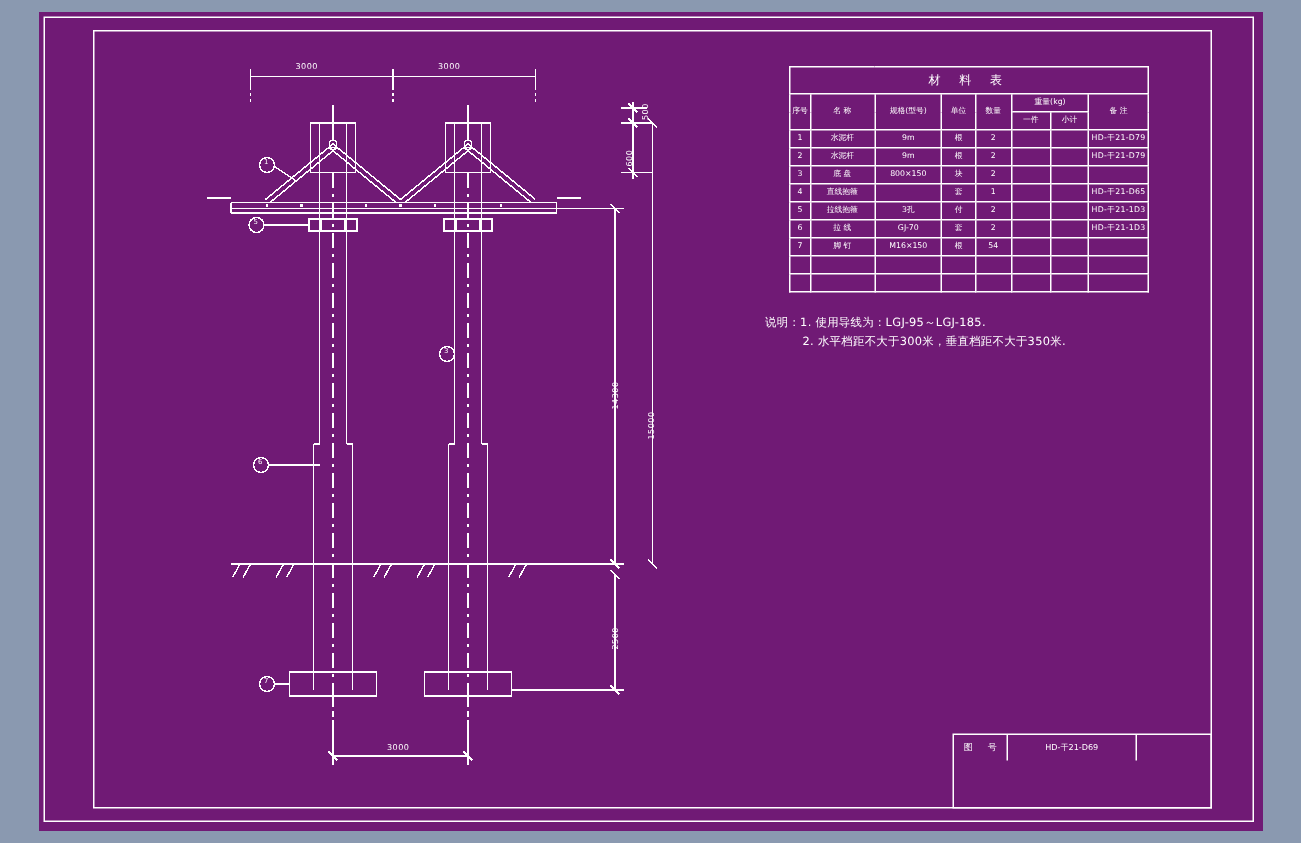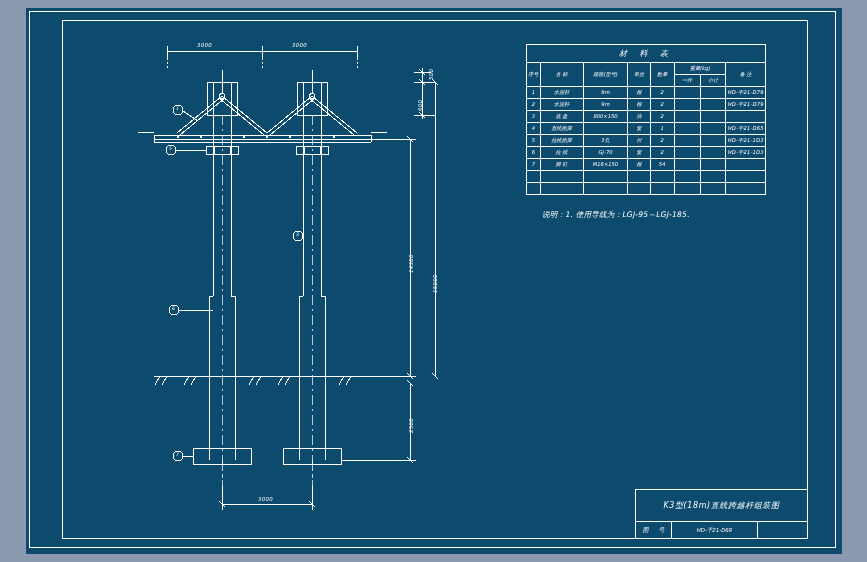--- a/index.html
+++ b/index.html
@@ -10,23 +10,22 @@
     font-family:"DejaVu Sans","Liberation Sans",sans-serif;
     overflow:hidden;
     position:relative;
   }
   #app{position:absolute;left:0;top:0;width:867px;height:562px;}
 
   .cad-canvas{
     position:absolute;
     left:26px;top:8px;
     width:816px;height:546px;
-    background:#0c4a6e;
+    background:#701a75;
     overflow:hidden;
-    font-style:italic;
   }
   .outer-frame{
     position:absolute;left:3px;top:3px;
     width:807px;height:537px;
     border:1px solid #ffffff;
     box-sizing:border-box;
   }
   .inner-frame{
     position:absolute;left:36px;top:12px;
     width:746px;height:519px;
@@ -70,21 +69,21 @@
   .col-w1{width:26px;}
   .col-w2{width:26px;}
   .col-rem{width:40px;}
   .wt-head{font-size:5px;}
   .rem-txt{font-size:4.6px;letter-spacing:.2px;}
   .hd-two{line-height:1.05;}
 
   
   .notes{
     position:absolute;
-    left:516px;top:200px;
+    left:484px;top:200px;
     width:300px;
     color:#ffffff;
     font-size:7.6px;
     line-height:13px;
     letter-spacing:.2px;
   }
   .notes .n-line{white-space:nowrap;}
   .notes .n-indent{padding-left:25px;}
 
   
@@ -395,24 +394,24 @@
             <td class="col-w2"></td>
             <td class="col-rem rem-txt"></td>
           </tr>
         </tbody>
     </table>
 
     <div class="notes">
       <div class="n-line">
         <span>说明：</span><span>1. 使用导线为：LGJ-95～LGJ-185.</span>
       </div>
+      <div class="n-line n-indent">2. 水平档距不大于300米，垂直档距不大于350米.</div>
     </div>
 
     <div class="title-block">
-      <div class="tb-main">K3型(18m)直线跨越杆组装图</div>
       <div class="tb-row">
         <div class="tb-c1">图  号</div>
         <div class="tb-c2">HD-干21-D69</div>
         <div class="tb-c3"></div>
       </div>
     </div>
 
   </div>
 </div>
 

